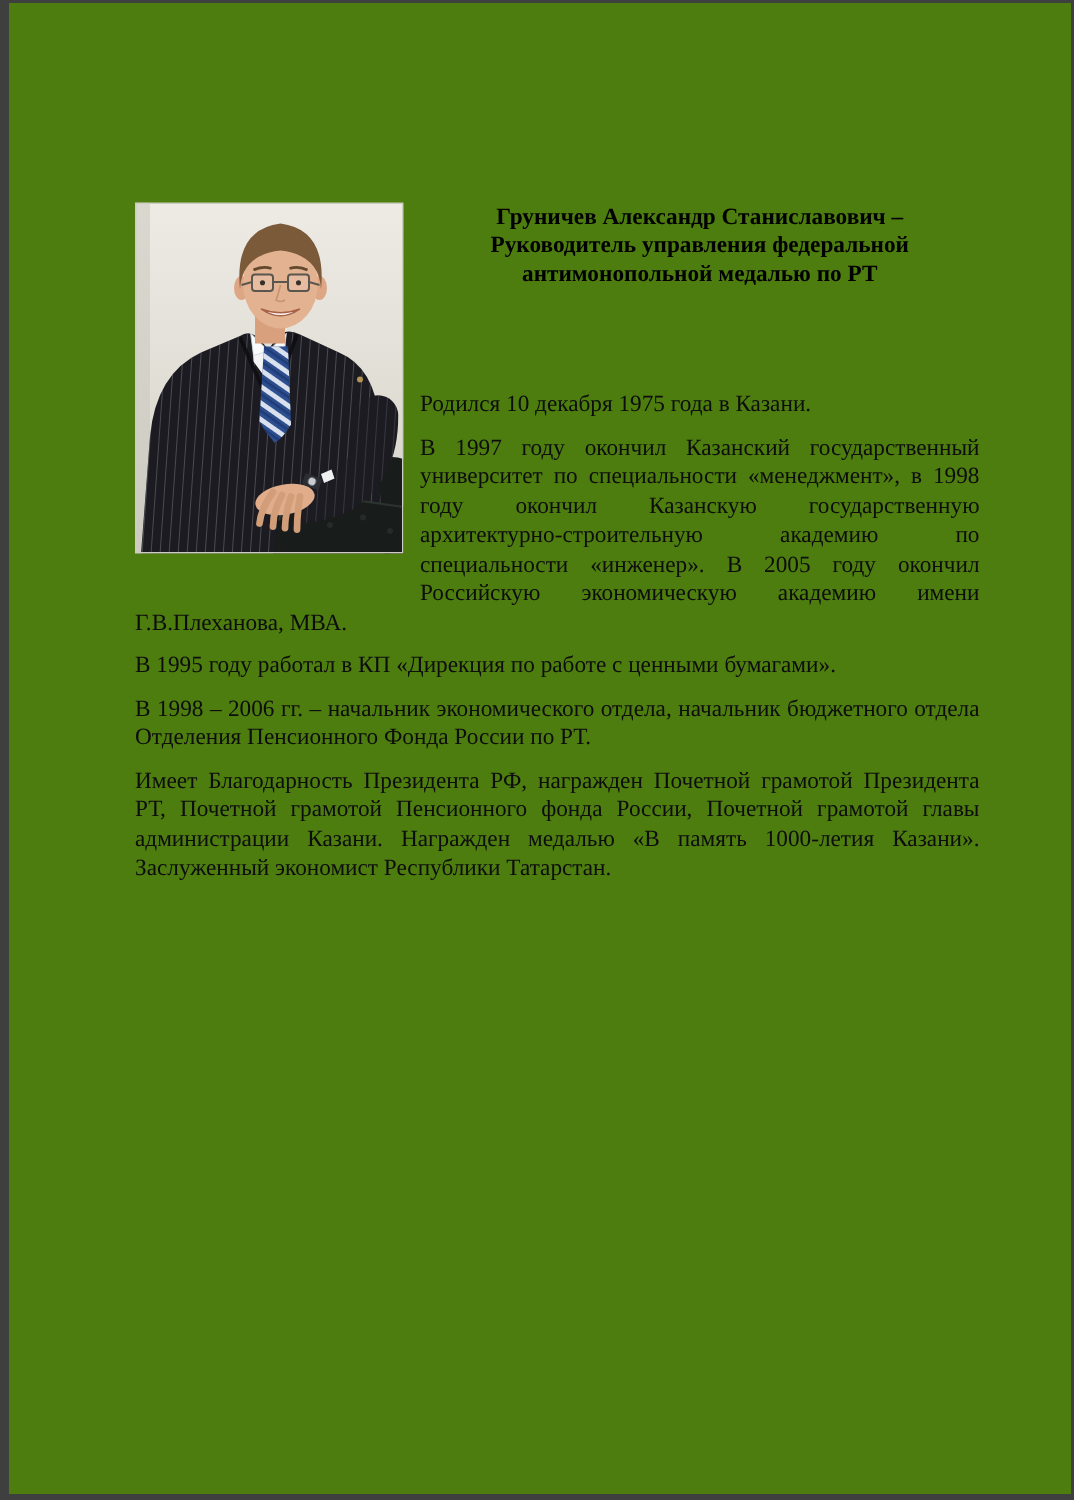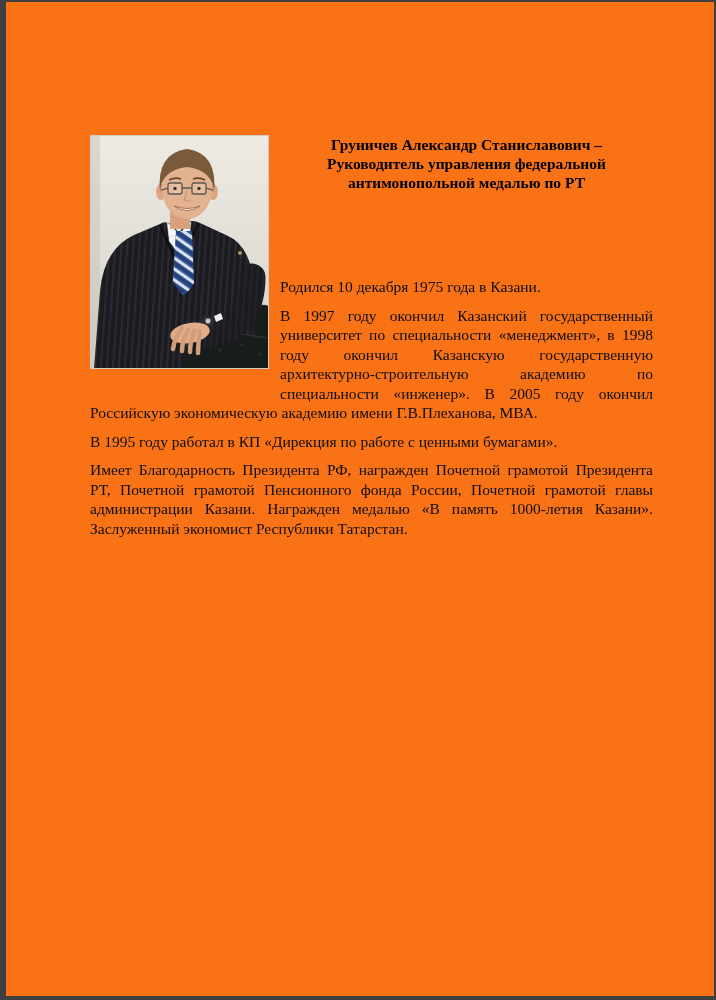--- a/index.html
+++ b/index.html
@@ -6,21 +6,21 @@
   body{
     width:716px;height:1000px;
     background:#3f3f3f;
     position:relative;
     font-family:"Liberation Serif","DejaVu Serif",serif;
     overflow:hidden;
   }
   .page{
     position:absolute;
     left:6px;top:2px;right:2px;bottom:4px;
-    background:#f97316;
+    background:#4d7c0f;
     overflow:hidden;
   }
   .content{
     padding:133px 61px 0 84px;
     color:#0d0d0d;
   }
   .photo{
     float:left;
     width:179px;height:234px;
     margin:0 11px 20px 0;
@@ -34,21 +34,21 @@
     text-align:center;
     color:#000;
   }
   p.body-par{
     margin:9px 0 0 0;
     font-size:15.5px;
     line-height:19.5px;
     text-align:justify;
   }
   p.body-par.first{
-    margin-top:85px;
+    margin-top:68px;
   }
 </style>
 </head>
 <body>
 
 <div class="page">
   <div class="content">
 
     <figure class="photo">
       <svg viewBox="0 0 179 234" preserveAspectRatio="none">
@@ -126,16 +126,17 @@
 
     <div class="doc-title">
       <div>Груничев Александр Станиславович –</div>
       <div>Руководитель управления федеральной</div>
       <div>антимонопольной медалью по РТ</div>
     </div>
 
     <p class="body-par first">Родился 10 декабря 1975 года в Казани.</p>
     <p class="body-par">В 1997 году окончил Казанский государственный университет по специальности «менеджмент», в 1998 году окончил Казанскую государственную архитектурно-строительную академию по специальности «инженер». В 2005 году окончил Российскую экономическую академию имени Г.В.Плеханова, МВА.</p>
     <p class="body-par">В 1995 году работал в КП «Дирекция по работе с ценными бумагами».</p>
+    <p class="body-par">В 1998 – 2006 гг. – начальник экономического отдела, начальник бюджетного отдела Отделения Пенсионного Фонда России по РТ.</p>
     <p class="body-par">Имеет Благодарность Президента РФ, награжден Почетной грамотой Президента РТ, Почетной грамотой Пенсионного фонда России, Почетной грамотой главы администрации Казани. Награжден медалью «В память 1000-летия Казани». Заслуженный экономист Республики Татарстан.</p>
 
   </div>
 </div>
 
 </body></html>

